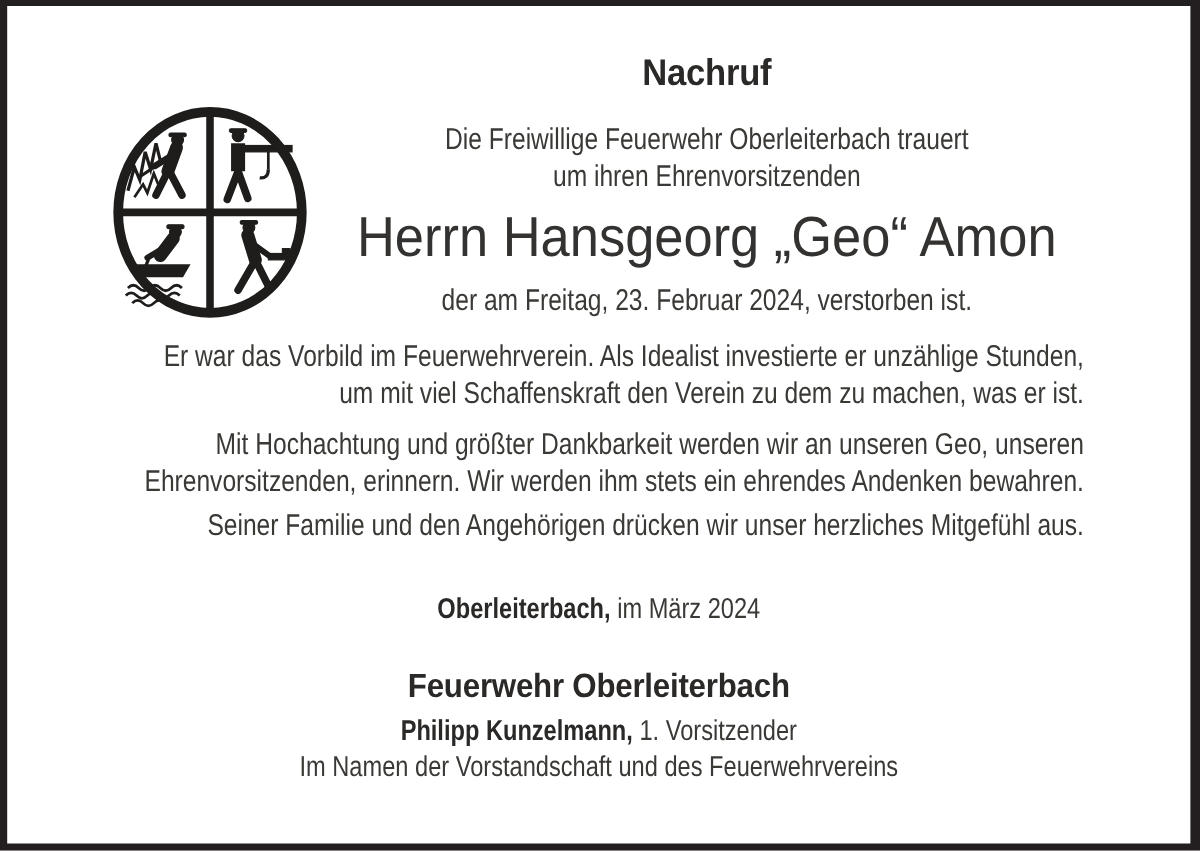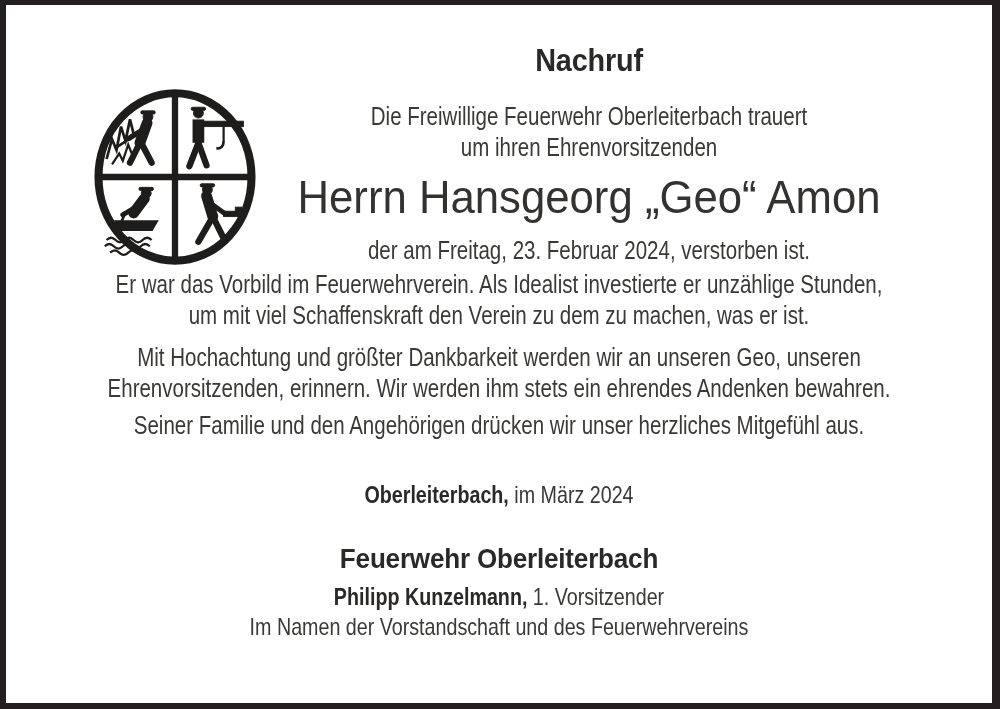--- a/index.html
+++ b/index.html
@@ -30,21 +30,21 @@
   .intro {
     font-size: 25px; line-height: 31px; white-space: pre-line;
     margin: 0 0 6px 0;
   }
   .deceased-name {
     font-size: 47px; line-height: 56px; font-weight: 400;
     color: #343230; margin: 0 0 10px 0; white-space: nowrap;
   }
   .death-date { font-size: 25px; line-height: 31px; margin: 0; }
 
-  .body-text { text-align: center; margin-top: 3px; }
+  .body-text { text-align: right; margin-top: 16px; }
   .body-text p {
     font-size: 25px; line-height: 31px; white-space: pre-line; margin: 0;
   }
   .body-text p.p1 { margin-bottom: 11px; }
   .body-text p.p2 { margin-bottom: 6px; }
 
   .place-line { text-align: center; margin-top: 38px; font-size: 24px; line-height: 31px; }
   .sig-org {
     text-align: center; margin-top: 32px; font-size: 28px; line-height: 34px;
     font-weight: bold; color: #2b2927; letter-spacing: -0.2px;

